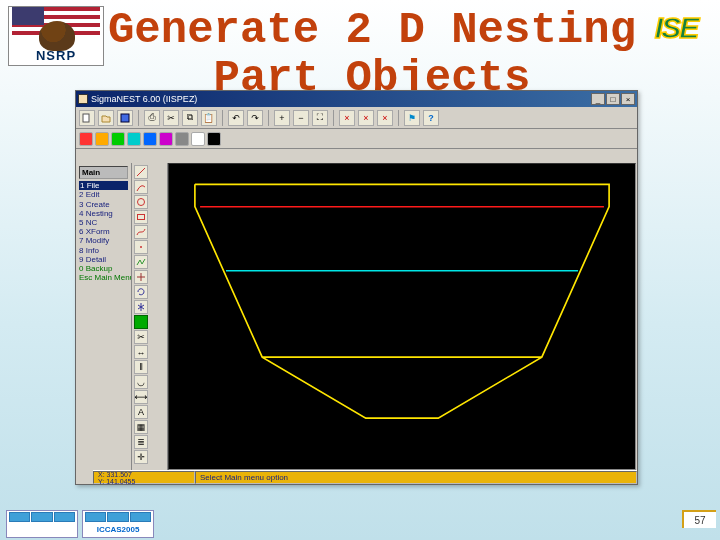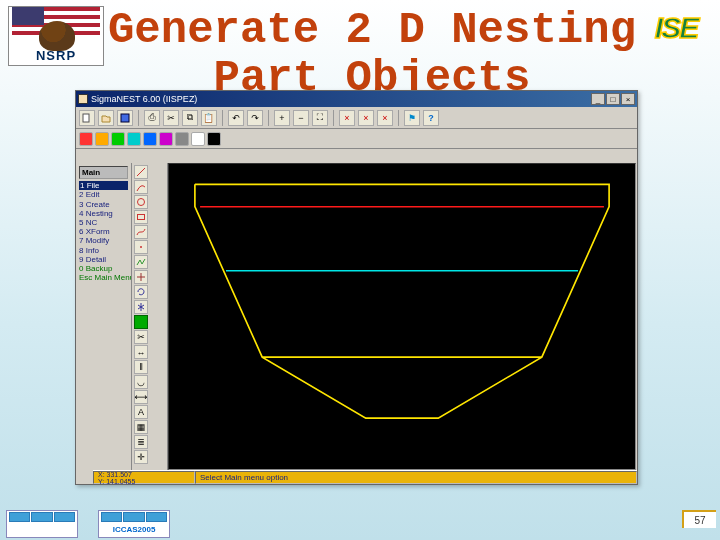--- a/index.html
+++ b/index.html
@@ -44,21 +44,21 @@
   .palette-green{width:14px;height:14px;background:#0a0;border:1px solid #060;}
   .canvas { flex:1; background:#000; position:relative; border:1px inset #888; margin-right:1px;}
   .canvas svg{position:absolute;inset:0;width:100%;height:100%;}
 
   .statusbar { position:absolute; left:0; right:0; bottom:0; height:14px; background:#eab308; border-top:1px solid #fff; display:flex; font-size:8px; color:#1a237e;margin-left:17px;}
   .statusbar .cell{border:1px inset #bbb; padding:0 4px; display:flex; align-items:center;}
   .statusbar .coords{width:102px;}
   .statusbar .msg{flex:1;}
 
   .footer { position:absolute; left:0; right:0; bottom:0; height:40px; display:flex; align-items:flex-end; }
-  .footer-left { display:flex; align-items:flex-end; gap:20px; padding:0 12px 2px 6px;}
+  .footer-left { display:flex; align-items:flex-end; gap:4px; padding:0 12px 2px 6px;}
   .iccas-badge { width:72px; height:28px; background:#fff; border:1px solid #88b; display:flex; flex-direction:column; align-items:center; justify-content:center; position:relative;}
   .iccas-top{position:absolute;top:1px;left:2px;right:2px;height:10px;display:flex;gap:1px;}
   .iccas-top span{flex:1;background:#3fa0d8;border:1px solid #2a7bb8;}
   .iccas-txt{font-size:8px;font-weight:bold;color:#06c;margin-top:10px;}
   .slidenum-box { margin-left:auto; width:34px; height:18px; background:#fff; border-left:2px solid #d4a017; border-top:2px solid #d4a017; display:flex; align-items:center; justify-content:center; font-size:10px; color:#333; margin-right:4px; margin-bottom:12px;}
 </style>
 </head>
 <body>
 
 <div class="slide-header">

